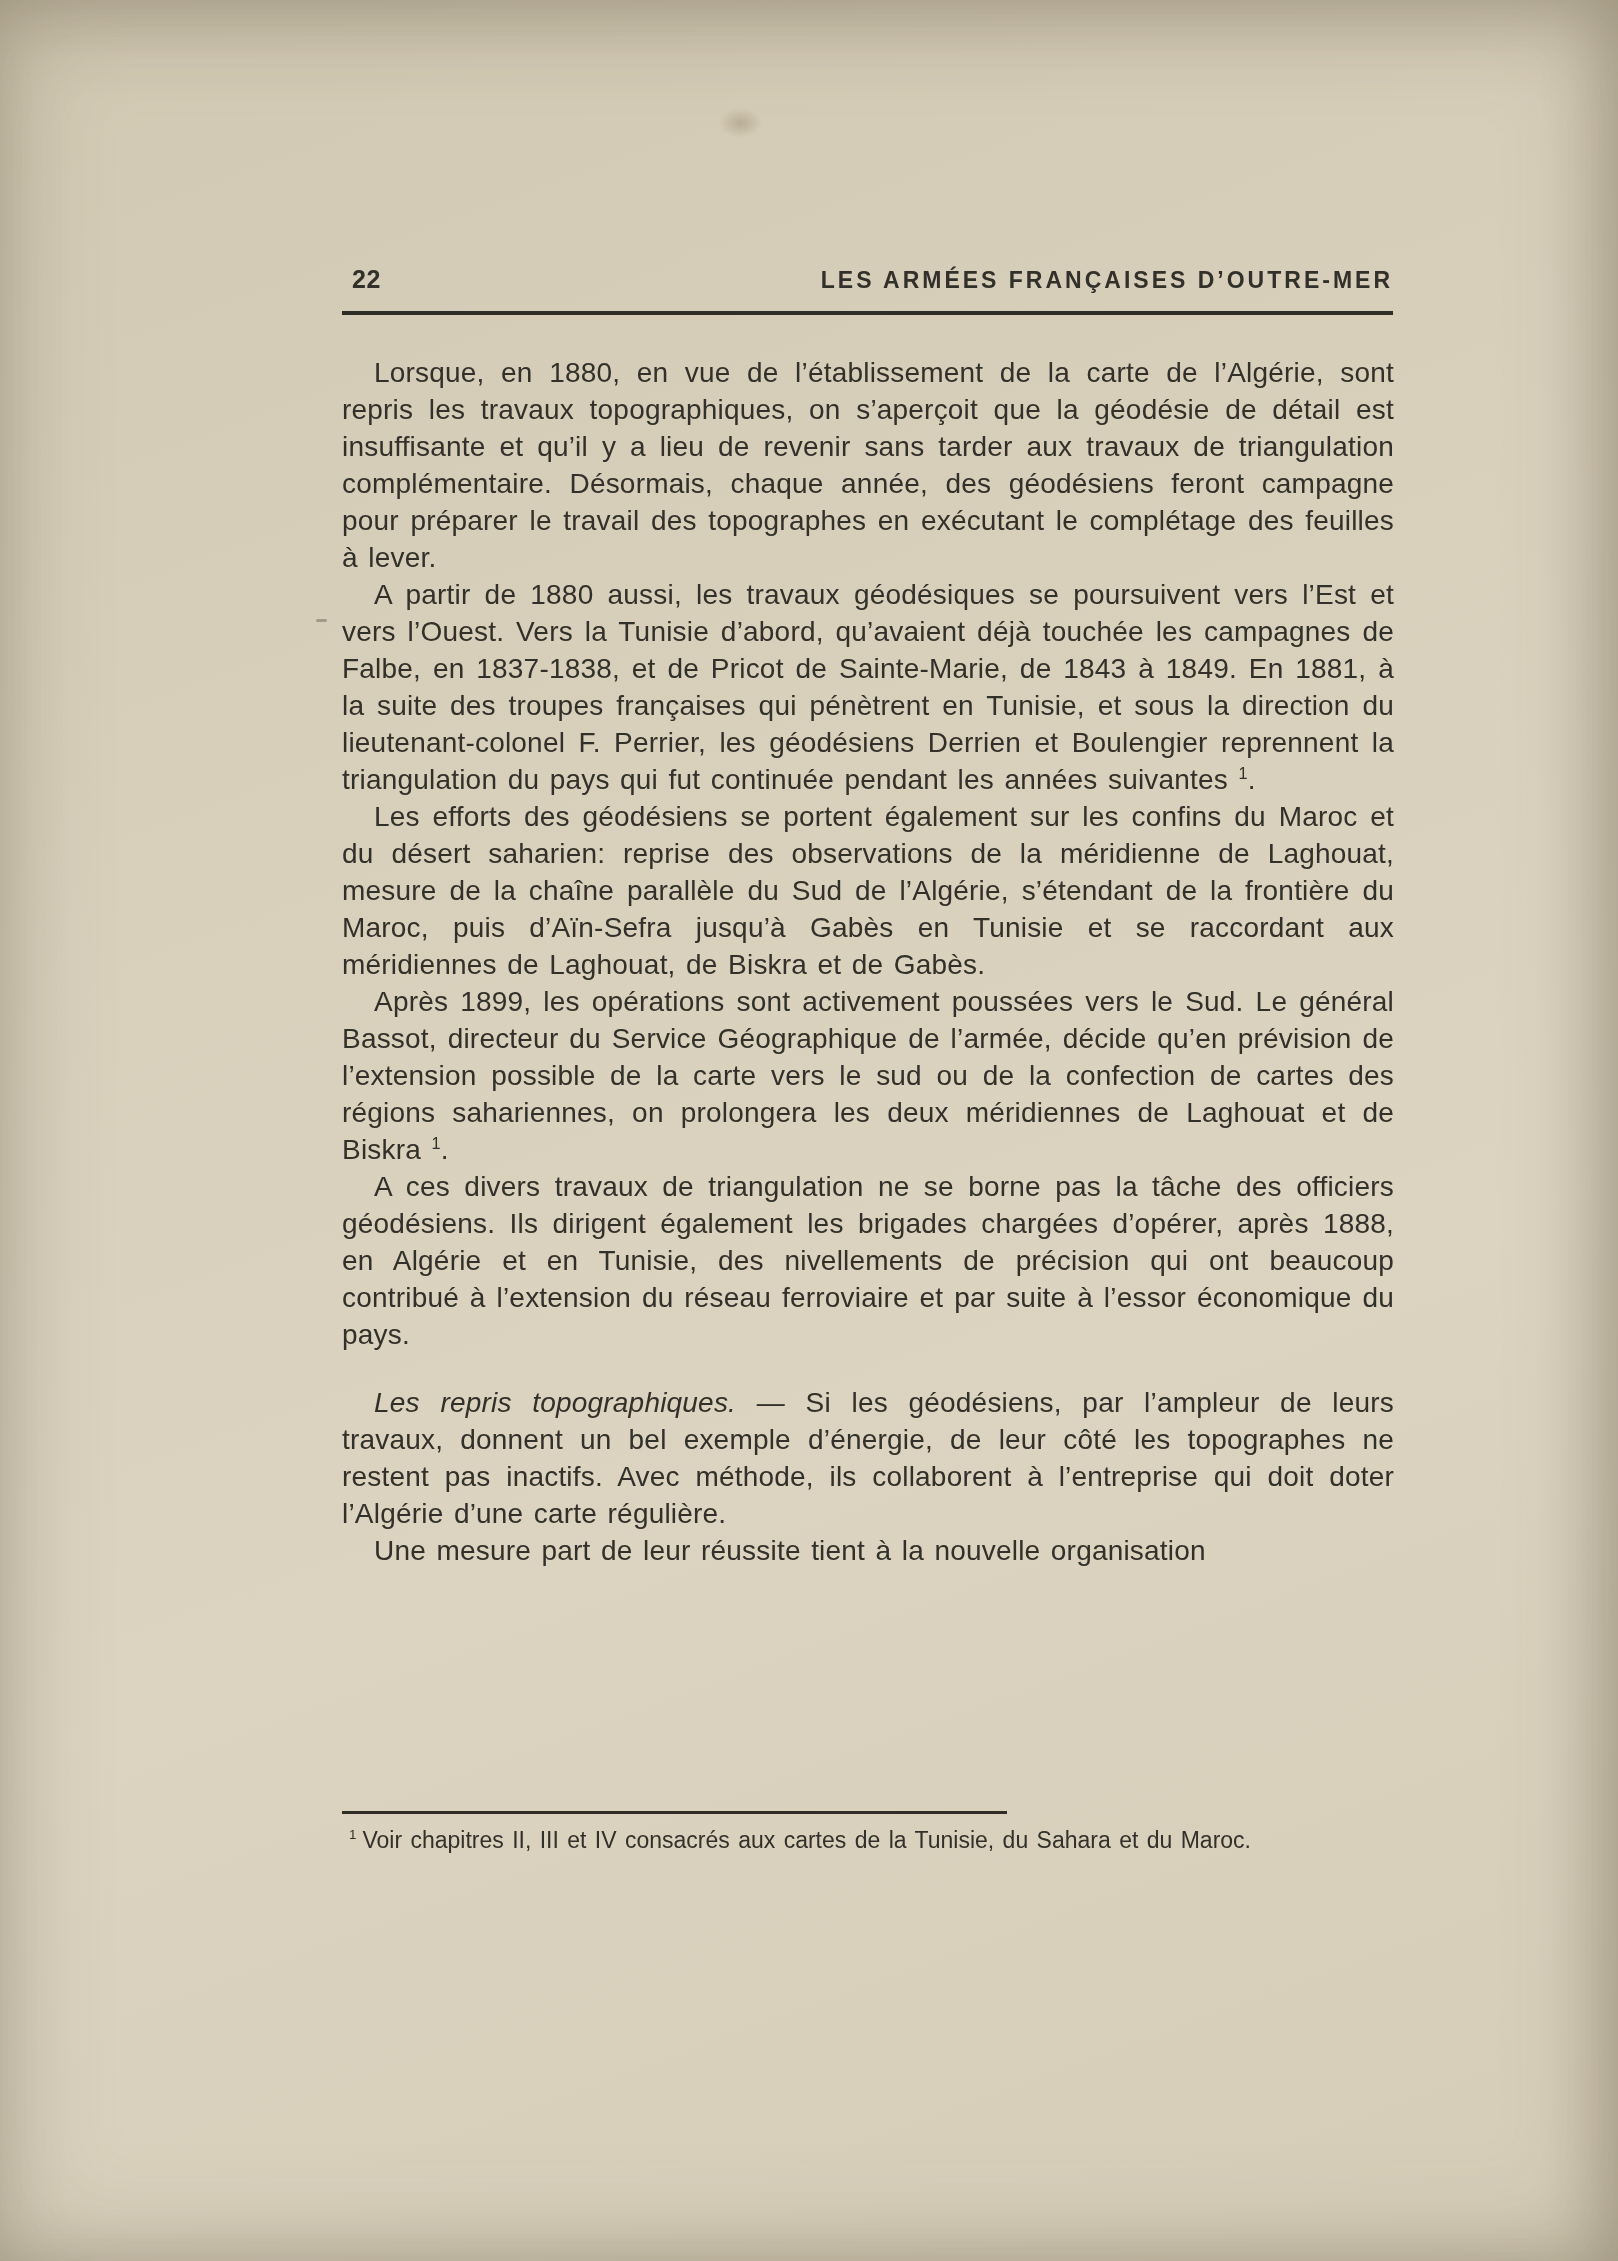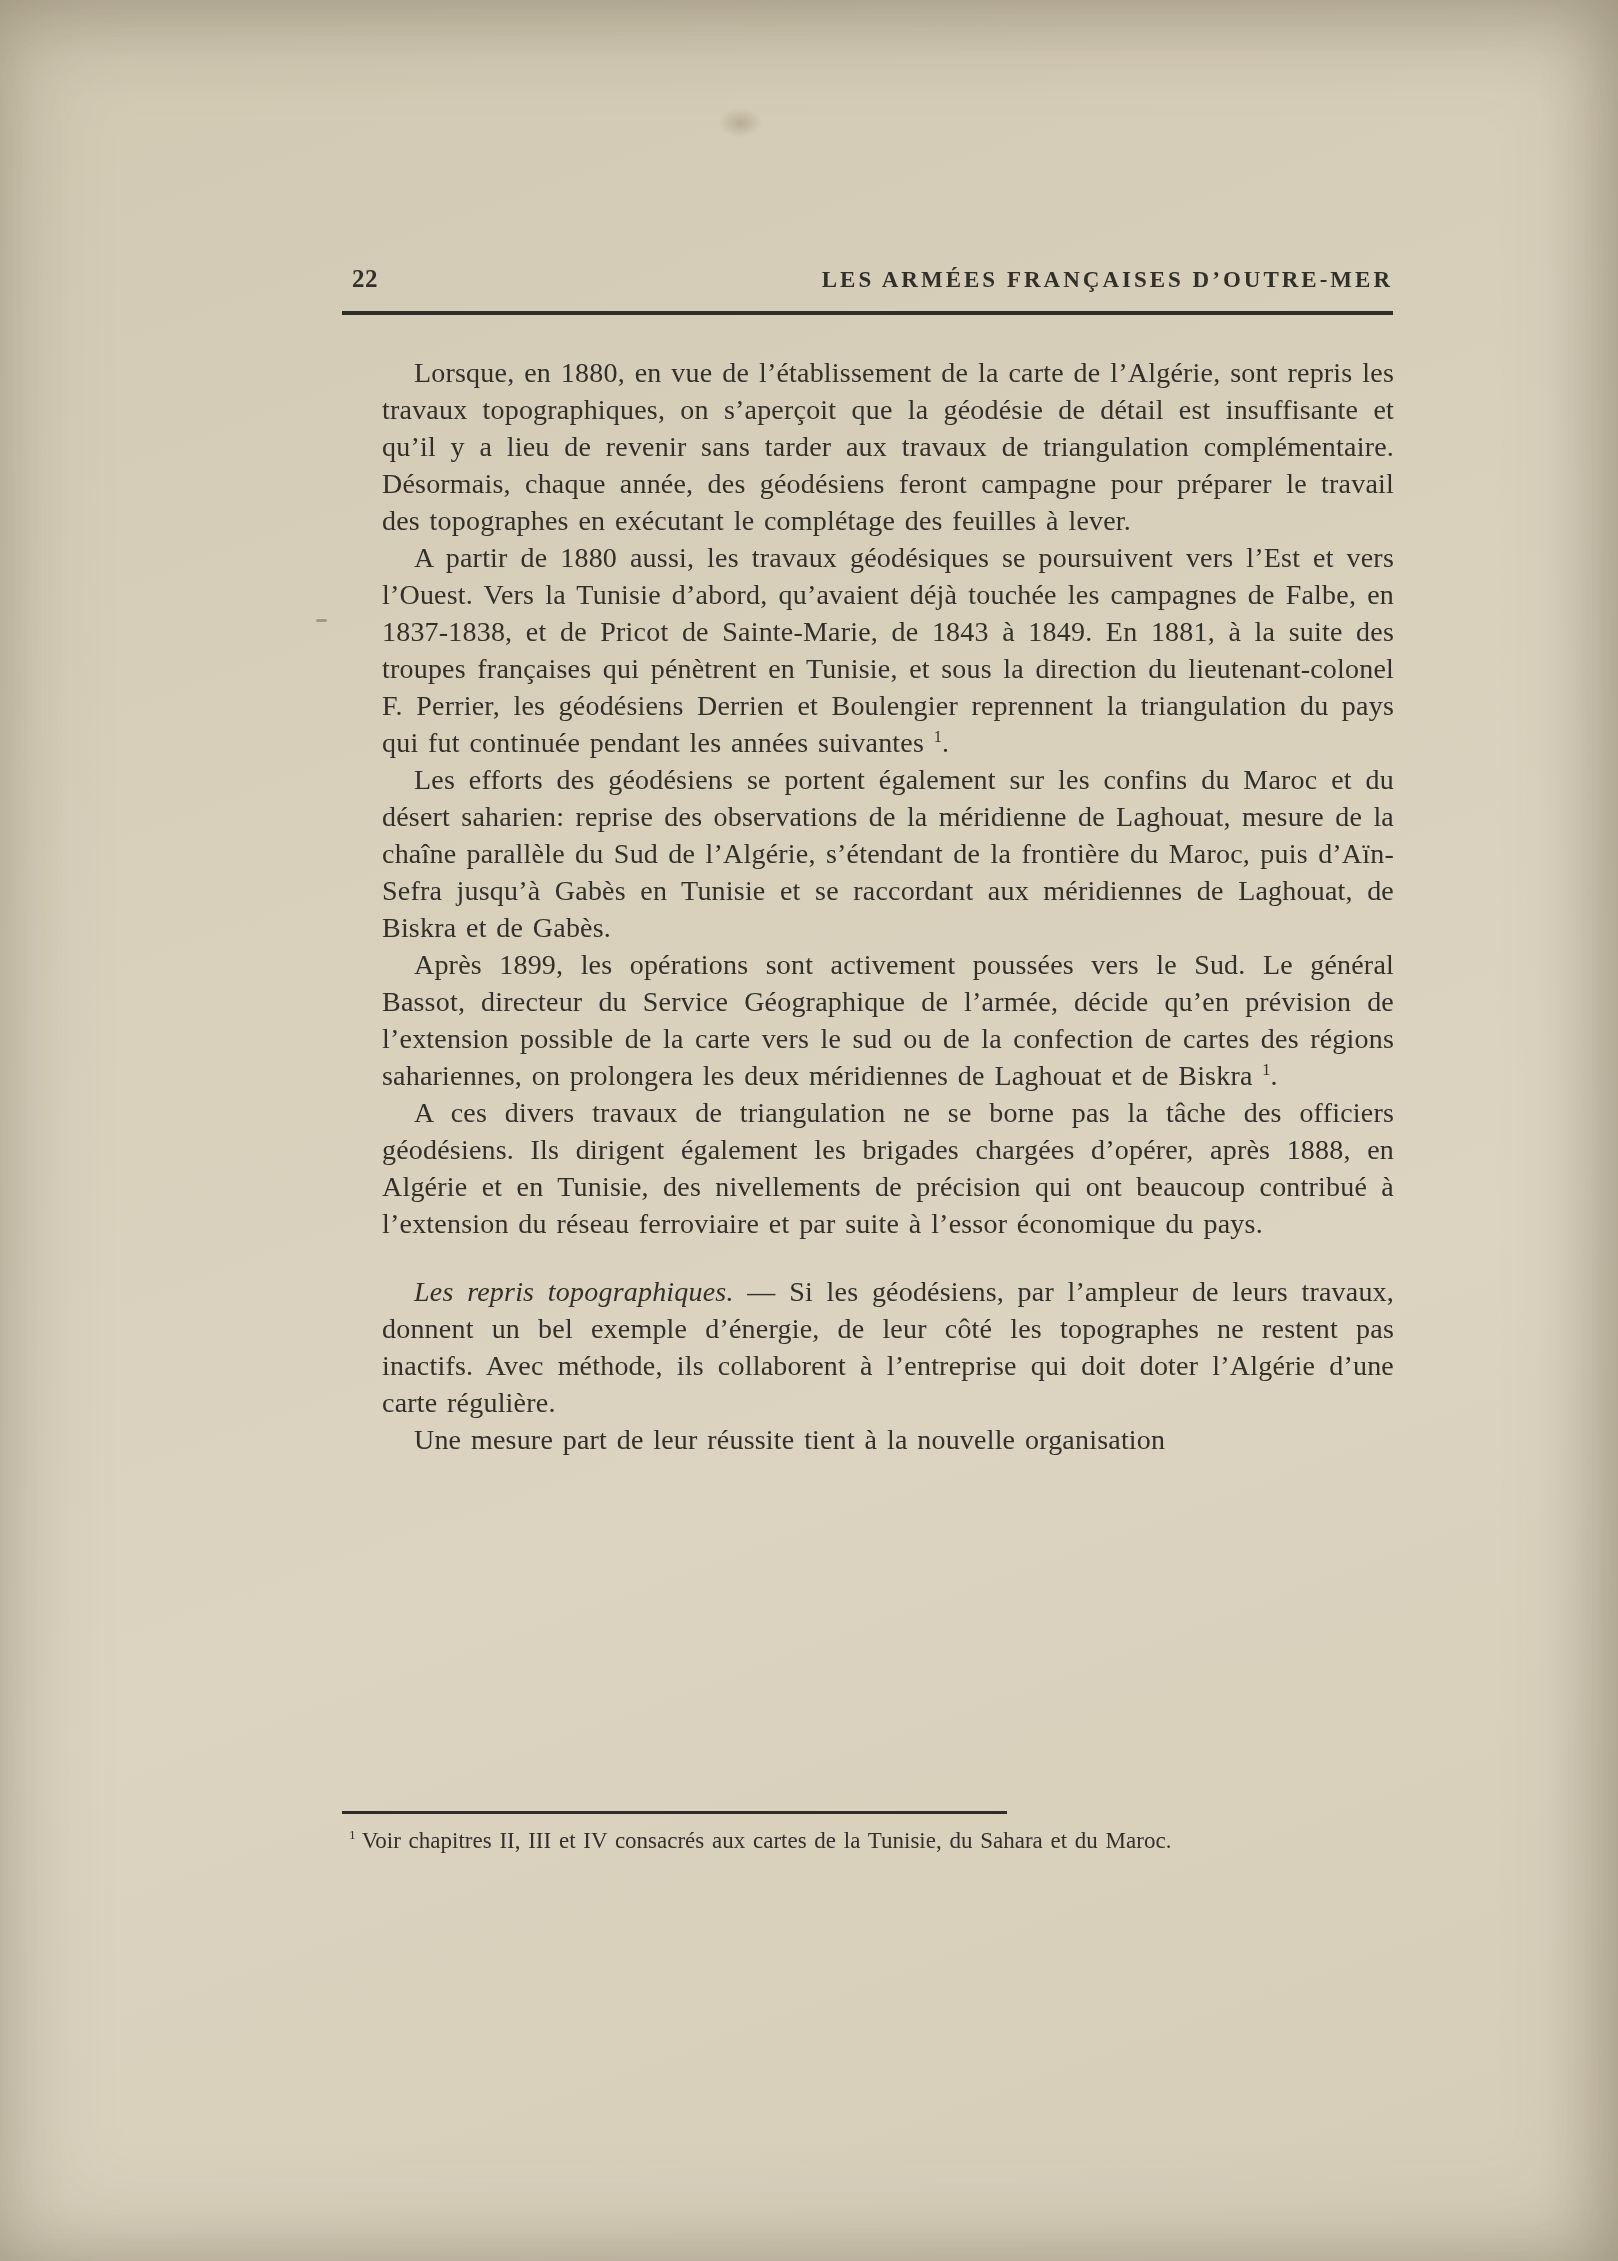--- a/index.html
+++ b/index.html
@@ -6,21 +6,21 @@
     margin: 0;
     padding: 0;
     background: #b9b09c;
   }
   .page {
     position: relative;
     width: 1618px;
     height: 2261px;
     overflow: hidden;
     background: linear-gradient(160deg, #d2c9b3 0%, #d9d0bc 35%, #dcd3c0 62%, #d6cdb8 100%);
-    font-family: Liberation Serif, serif;
+    font-family: Liberation Sans, sans-serif;
     color: #32302a;
   }
   .vignette {
     position: absolute;
     inset: 0;
     pointer-events: none;
     box-shadow:
       inset 0 0 111px rgba(95, 85, 62, 0.28),
       inset -23px 0 55px rgba(95, 85, 62, 0.18),
       inset 0 30px 71px rgba(95, 85, 62, 0.12);
@@ -84,21 +84,20 @@
     text-align: justify;
     word-spacing: 2.5px;
     letter-spacing: 0.2px;
     hyphens: auto;
   }
   .body-text p {
     margin: 0;
   }
   .body-text p.indent {
     text-indent: 32px;
-    margin-left: 40px;
   }
   .body-text p.spaced {
     margin-top: 31px;
   }
   .body-text sup, .fn-marker {
     font-size: 58%;
     vertical-align: super;
     line-height: 0;
   }
   .body-text em {

